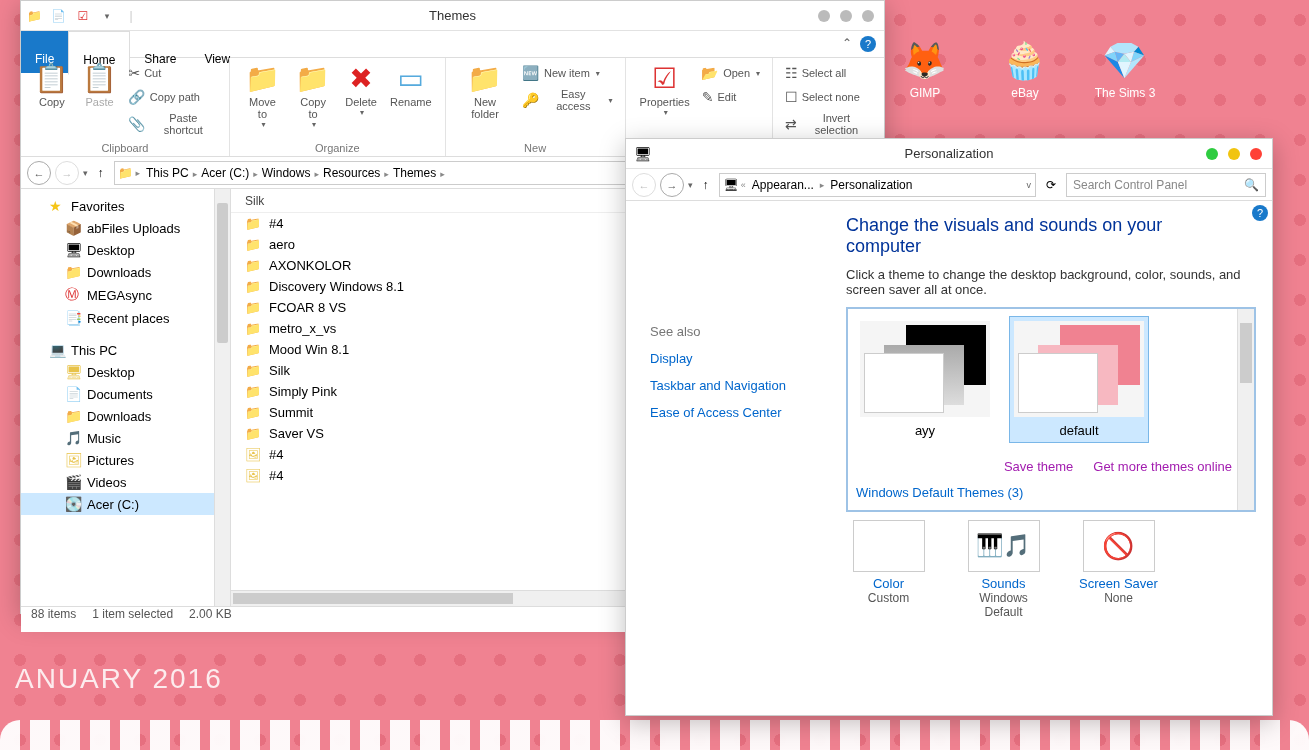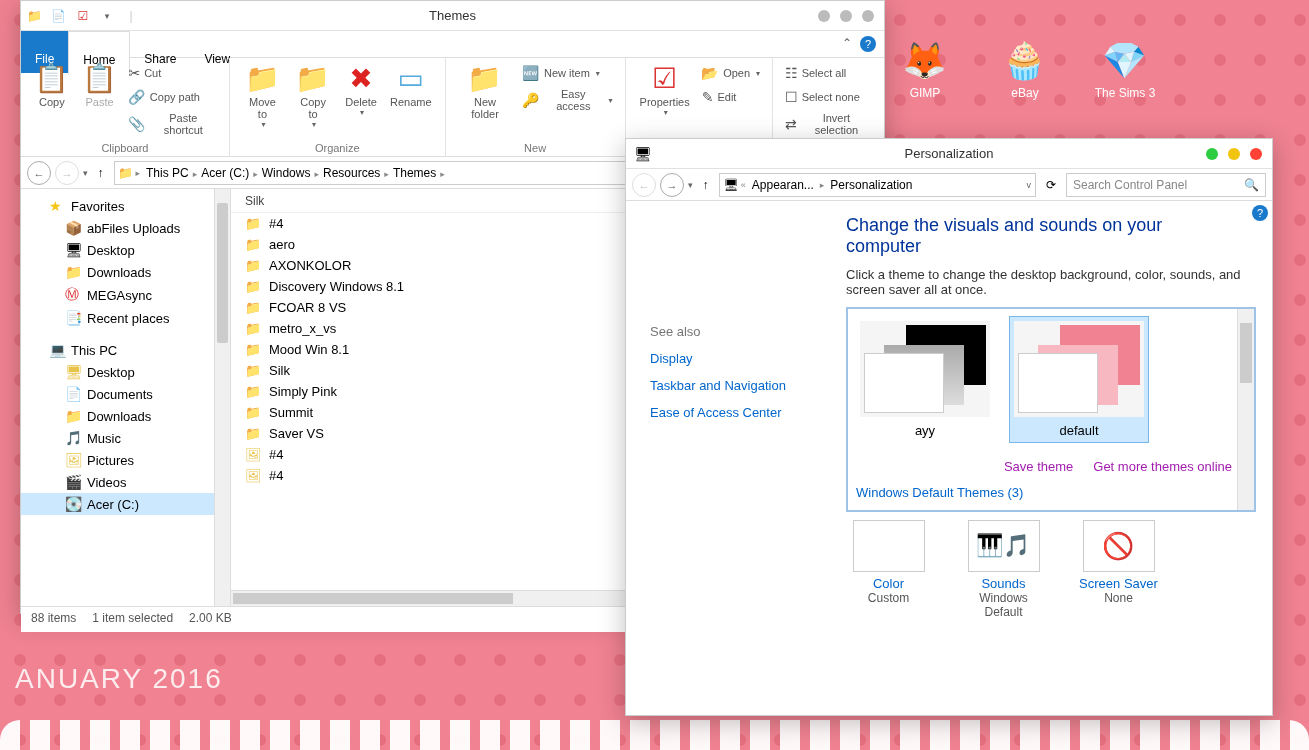--- a/index.html
+++ b/index.html
@@ -63,21 +63,21 @@
 .scrollbar .thumb{position:absolute;left:2px;right:2px;background:#ccc;border-radius:2px}
 
 .filepane{flex:1;position:relative;overflow:hidden}
 .colhdr{height:24px;border-bottom:1px solid #eee;padding-left:14px;font-size:12px;color:#444;display:flex;align-items:center}
 .filelist{overflow:auto;height:calc(100% - 40px)}
 .file-row{padding:3px 14px;display:flex;align-items:center;gap:8px;font-size:13px;cursor:pointer}
 .file-row .icn{width:16px;color:#e8c34a}
 .hscroll{position:absolute;bottom:0;left:0;right:0;height:16px;background:#f0f0f0;border-top:1px solid #ddd}
 .hscroll .thumb{position:absolute;top:2px;bottom:2px;left:2px;width:280px;background:#ccc}
 
-.statusbar{height:26px;border-top:1px solid #ddd;display:flex;align-items:flex-start;padding:4px 10px;gap:16px;font-size:12px;color:#555;background:#fff}
+.statusbar{height:26px;border-top:1px solid #ddd;display:flex;align-items:flex-end;padding:11px 10px;gap:16px;font-size:12px;color:#555;background:#fff}
 
 
 .personalize .titlebar{height:30px;border-bottom:1px solid #e1e1e1}
 .personalize .title{font-size:13px}
 .pbody{display:flex;height:508px}
 .psidebar{width:220px;padding:18px 0 0 24px;font-size:13px}
 .psidebar .link{color:#0066cc;padding:6px 0;cursor:pointer}
 .psidebar .see-also{color:#767676;margin-top:89px;margin-bottom:6px}
 .pmain{flex:1;padding:14px 16px 0 0;position:relative}
 .pmain h1{color:#003399;font-size:18px;font-weight:400;margin-bottom:10px;padding-right:40px}

